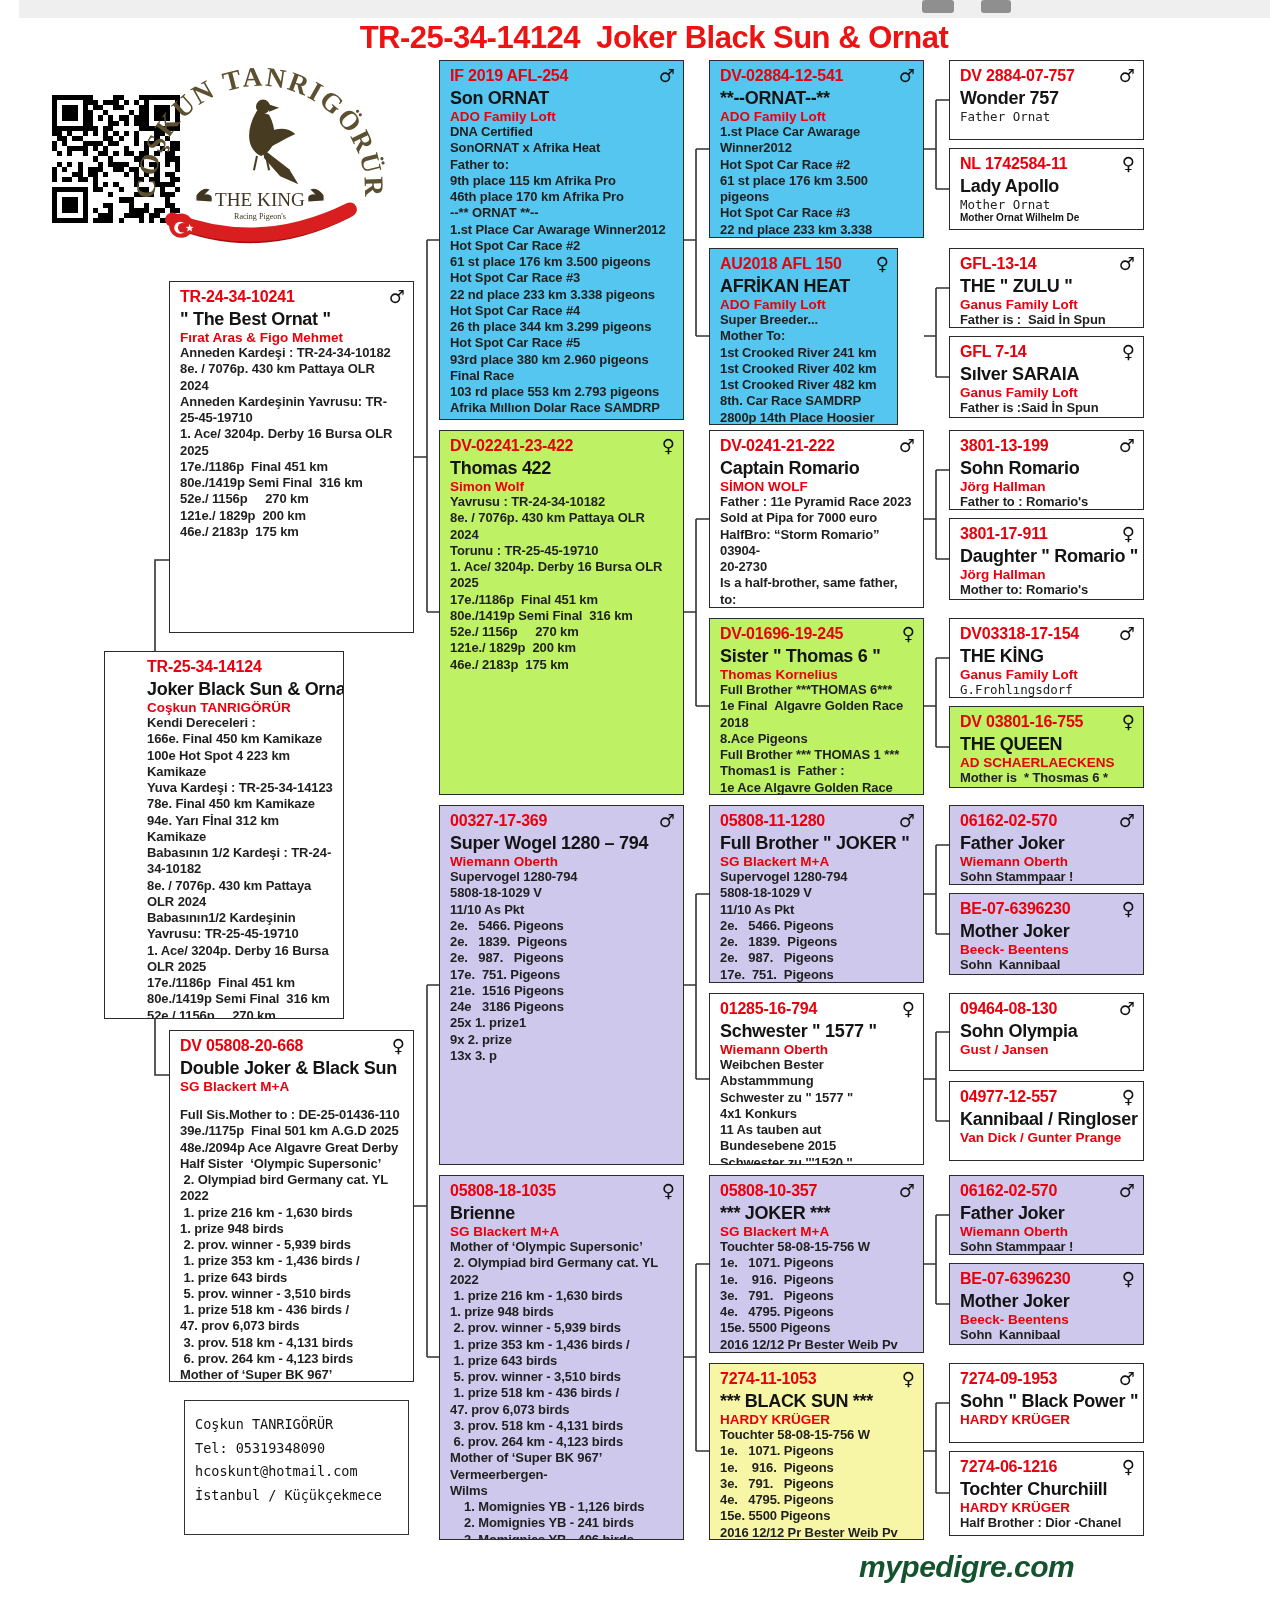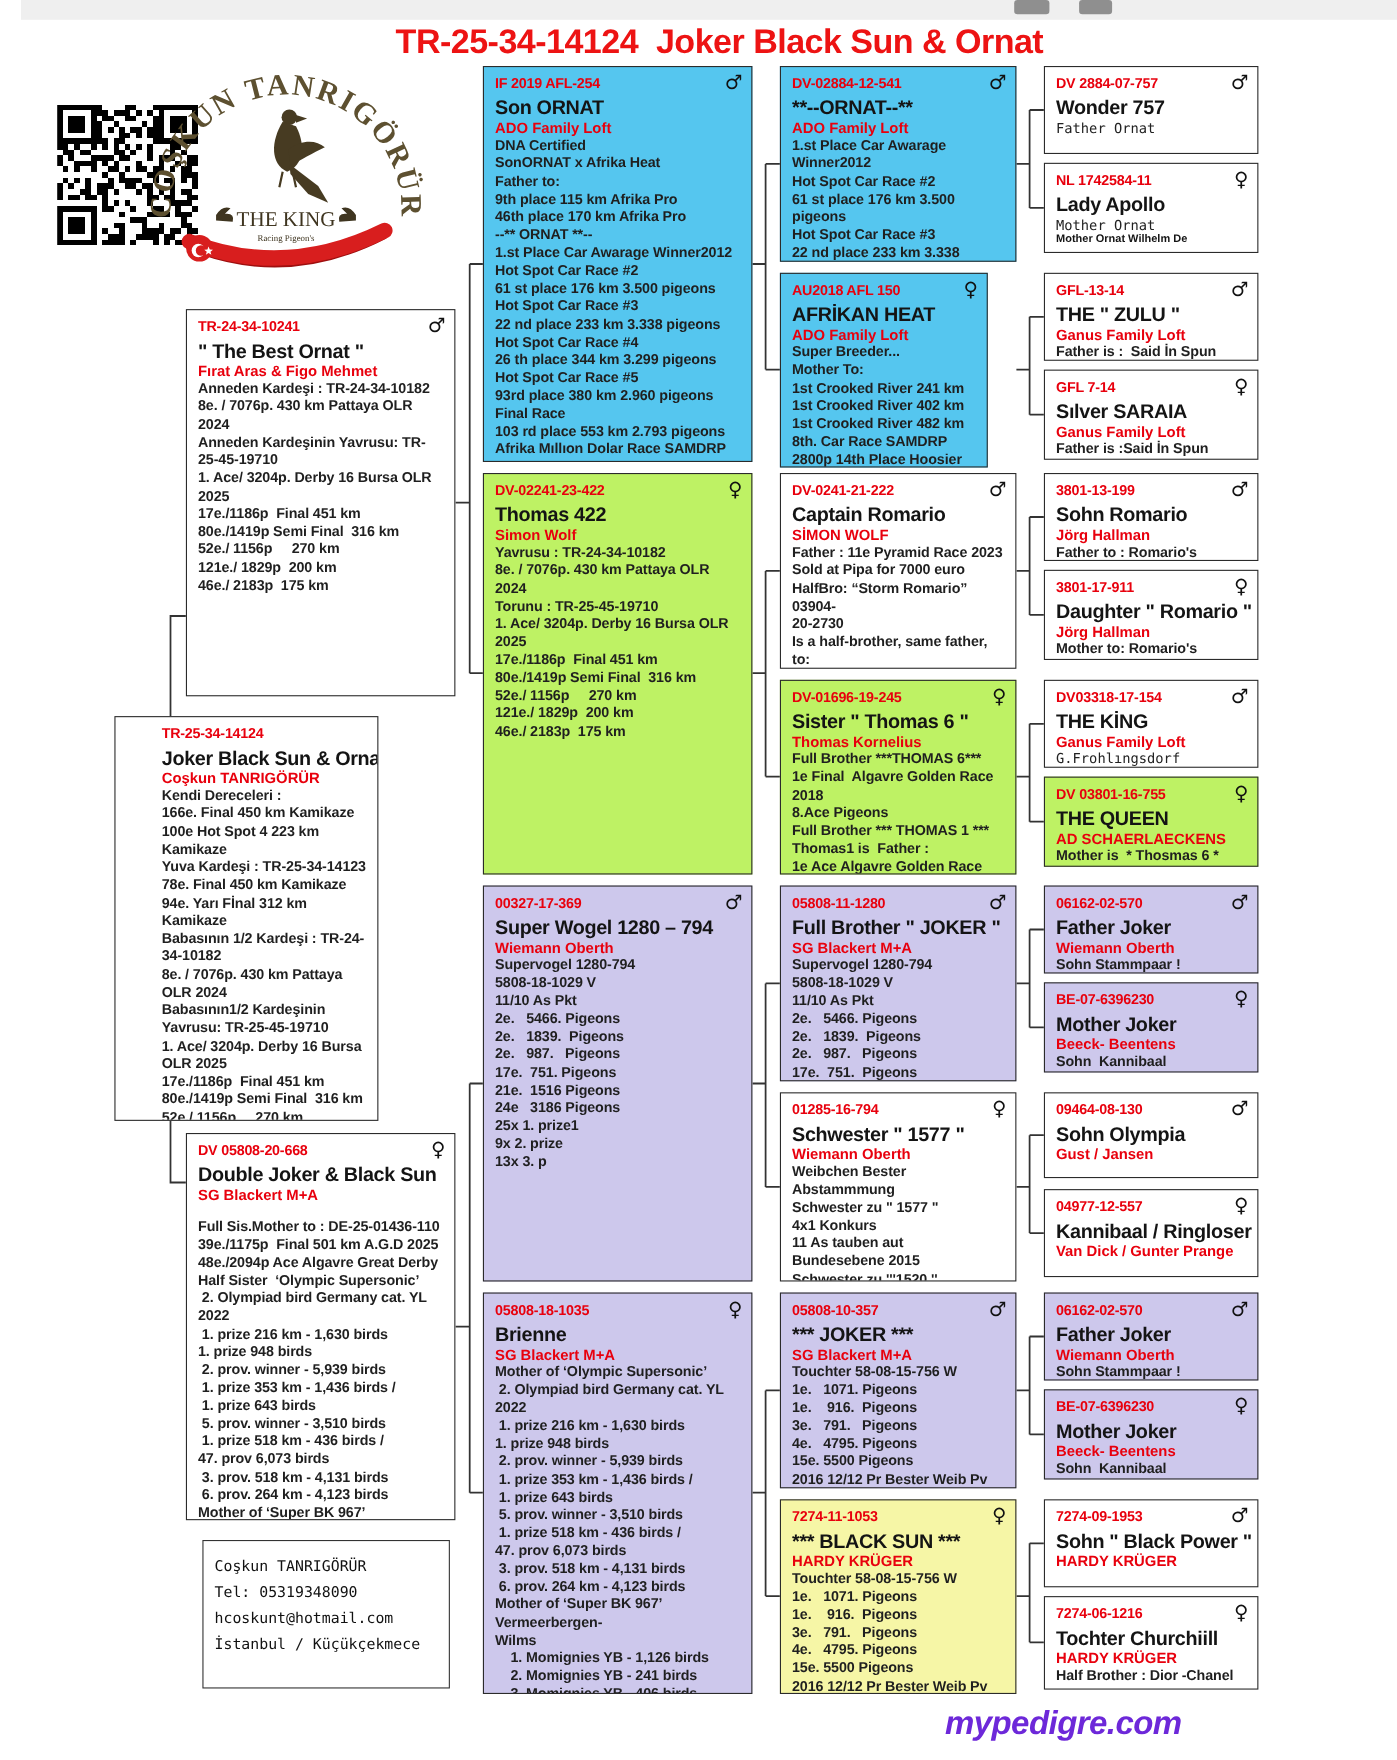--- a/index.html
+++ b/index.html
@@ -13,34 +13,34 @@
   .qr{position:absolute;left:33px;top:95px;width:128px;height:128px;background:#fff;}
   .logo{position:absolute;left:112px;top:36px;width:258px;height:222px;}
   .pbox{position:absolute;box-sizing:border-box;border:1.6px solid #2b2b2b;
         padding:6px 8px 4px 10px;overflow:hidden;z-index:1;background:#fff;}
   .white{background:#ffffff;}
   .cyan{background:#55c6ef;}
   .green{background:#bef264;}
   .purple{background:#cdc8ec;}
   .yellow{background:#f6f6a6;}
   .hd{position:relative;margin-bottom:3px;}
-  .ring{color:#e8000d;font-weight:bold;font-size:13px;letter-spacing:-0.2px;}
+  .ring{color:#e8000d;font-weight:bold;font-size:16px;letter-spacing:-0.2px;}
   .sex{position:absolute;right:0;top:-2px;font-size:18px;color:#111;font-weight:bold;
        font-family:"DejaVu Sans",sans-serif;}
   .nm{font-size:18px;font-weight:bold;color:#141414;white-space:nowrap;letter-spacing:-0.3px;}
   .loft{font-size:13.5px;font-weight:bold;color:#e8000d;}
   .mono{font-family:"DejaVu Sans Mono",monospace;font-size:12.5px;color:#222;}
   .xb{font-size:10px;font-weight:bold;color:#141414;white-space:nowrap;}
   .ln{font-size:13px;font-weight:bold;color:#1f1f1f;line-height:1.25;white-space:pre-wrap;
       min-height:13px;letter-spacing:-0.1px;}
   .contact{position:absolute;left:165px;top:1400px;width:225px;height:135px;box-sizing:border-box;
            border:1.4px solid #333;background:#fff;padding:12px 10px;z-index:1;}
   .contact .cl{font-family:"DejaVu Sans Mono",monospace;font-size:13.5px;color:#111;line-height:1.75;}
   .footer{position:absolute;left:840px;top:1550px;font-size:30px;font-weight:bold;font-style:italic;
-          color:#6d28d9;letter-spacing:-0.5px;}
+          color:#14532d;letter-spacing:-0.5px;}
 </style>
 </head>
 <body>
 
 <div class="page">
 
   <div class="topstrip">
     <div class="tabfrag" style="left:903px;top:0;width:32px;"></div>
     <div class="tabfrag" style="left:962px;top:0;width:30px;"></div>
   </div>

